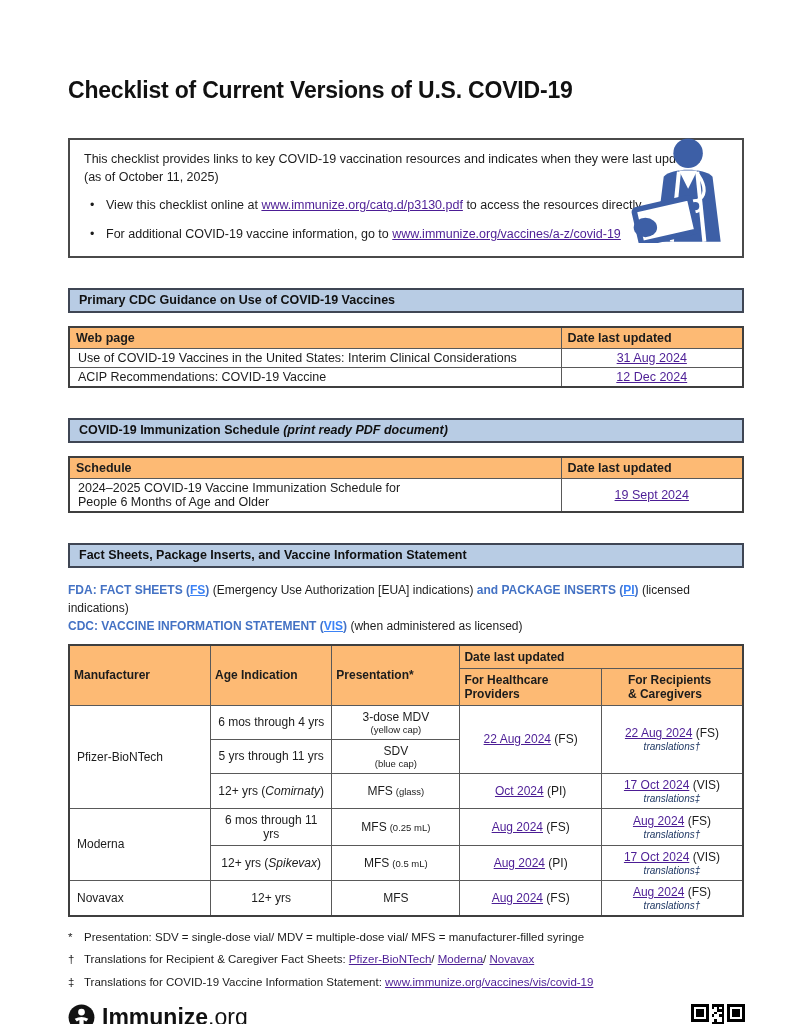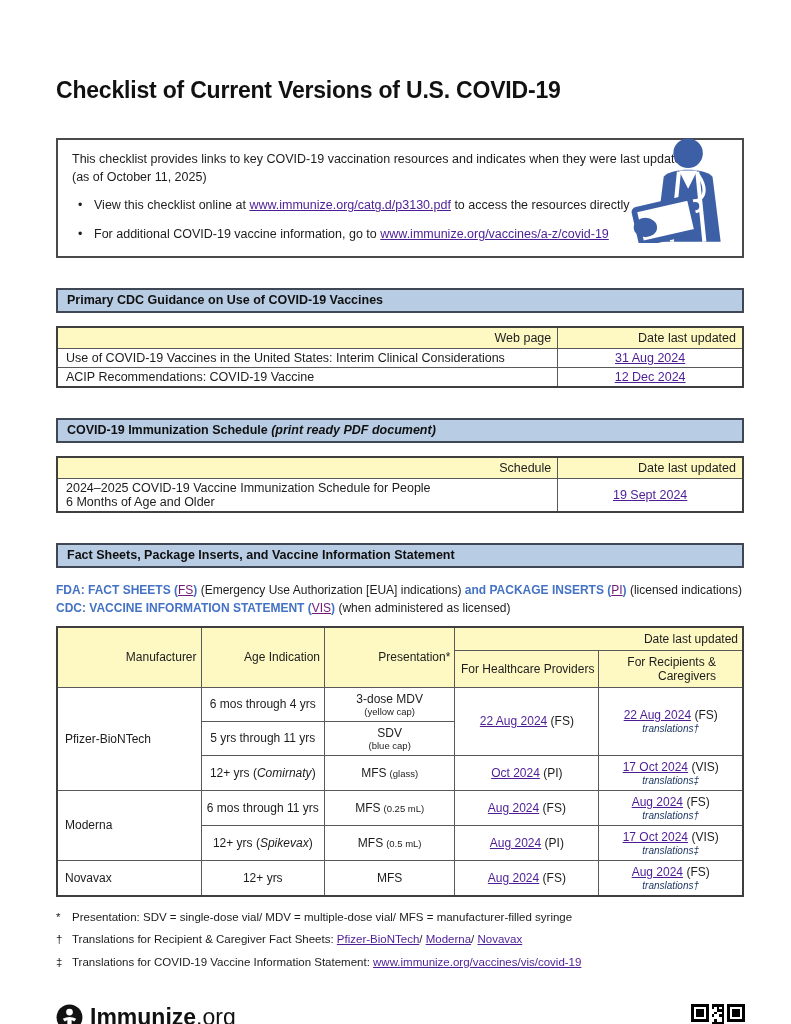--- a/index.html
+++ b/index.html
@@ -1,49 +1,49 @@
 <!DOCTYPE html>
 <html><head>
 <meta charset="utf-8">
 <style>
   * { margin:0; padding:0; box-sizing:border-box; }
   html,body { background:#ffffff; }
   body {
     width:791px; height:1024px; overflow:hidden; position:relative;
     font-family:"Liberation Sans", sans-serif; color:#1c1c1c;
   }
-  .page { padding:0 47px 0 56px; position:relative; }
+  .page { padding:0 47px 0 56px; position:relative;margin-left:12px; }
 
   
   .title-wrap { margin-top:74px; width:560px; }
   .title { font-size:23px; font-weight:bold; color:#111; line-height:1.4; letter-spacing:-0.2px; }
   .doctor-icon { position:absolute; top:62px; right:48px; width:122px; height:104px; }
 
   
   .intro-box { margin-top:32px; border:2px solid #4a4a4a; padding:10px 14px 13px 14px; font-size:12.5px; line-height:1.45; color:#1c1c1c; }
   .intro-bullet { margin-top:10px; display:flex; }
   .bullet-marker { width:22px; padding-left:6px; flex:none; }
   a.lnk { color:#4c1d95; text-decoration:underline; cursor:pointer; }
 
   
   .section-bar { margin-top:30px; background:#b8cce4; border:2px solid #3f4654; padding:3px 9px 4px 9px; font-size:12.5px; font-weight:bold; color:#101010; }
   .section-bar .ital { font-style:italic; }
 
   
   table { width:100%; border-collapse:collapse; margin-top:13px; font-size:12.5px; color:#1c1c1c; }
   table, th, td { border:1px solid #595959; }
   table { border:2px solid #3f3f3f; }
-  th { background:#fef9c3; font-weight:normal; text-align:right; padding:3px 6px; }
+  th { background:#fdba74; font-weight:bold; text-align:left; padding:3px 6px; }
   td { padding:2px 8px; vertical-align:middle; }
   td.date-cell { text-align:center; }
 
   
   .fs-lines { margin-top:13px; font-size:12px; line-height:1.5; }
   .blue-label { color:#4472c4; font-weight:bold; }
-  a.blue-lnk { color:#701a75; font-weight:normal; text-decoration:underline; cursor:pointer; }
+  a.blue-lnk { color:#3b82f6; font-weight:bold; text-decoration:underline; cursor:pointer; }
 
   
   .fs-table { margin-top:9px; font-size:12px; }
   .fs-table th { font-size:12px; padding:4px 4px; }
   .fs-table td { text-align:center; padding:4px 5px; }
   .fs-table td.mfr { text-align:left; padding-left:7px; }
   .fs-table .sub { font-size:9.5px; color:#1c1c1c; }
   .fs-table .sub-inline { font-size:9.5px; margin-left:3px; }
   .fs-table .note { font-size:10px; font-style:italic; color:#1f3864; margin-top:1px; }
   .fs-table tr.group-top td { border-top:1.5px solid #3f3f3f; }

